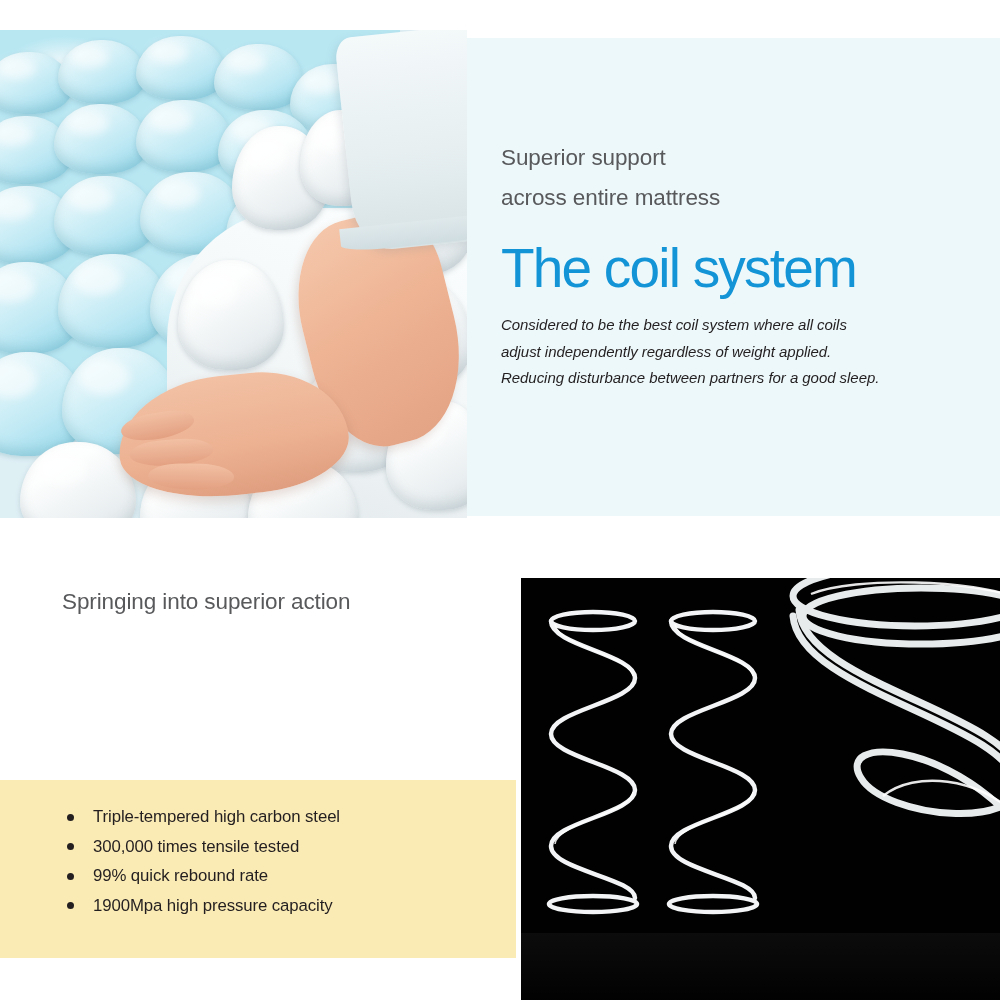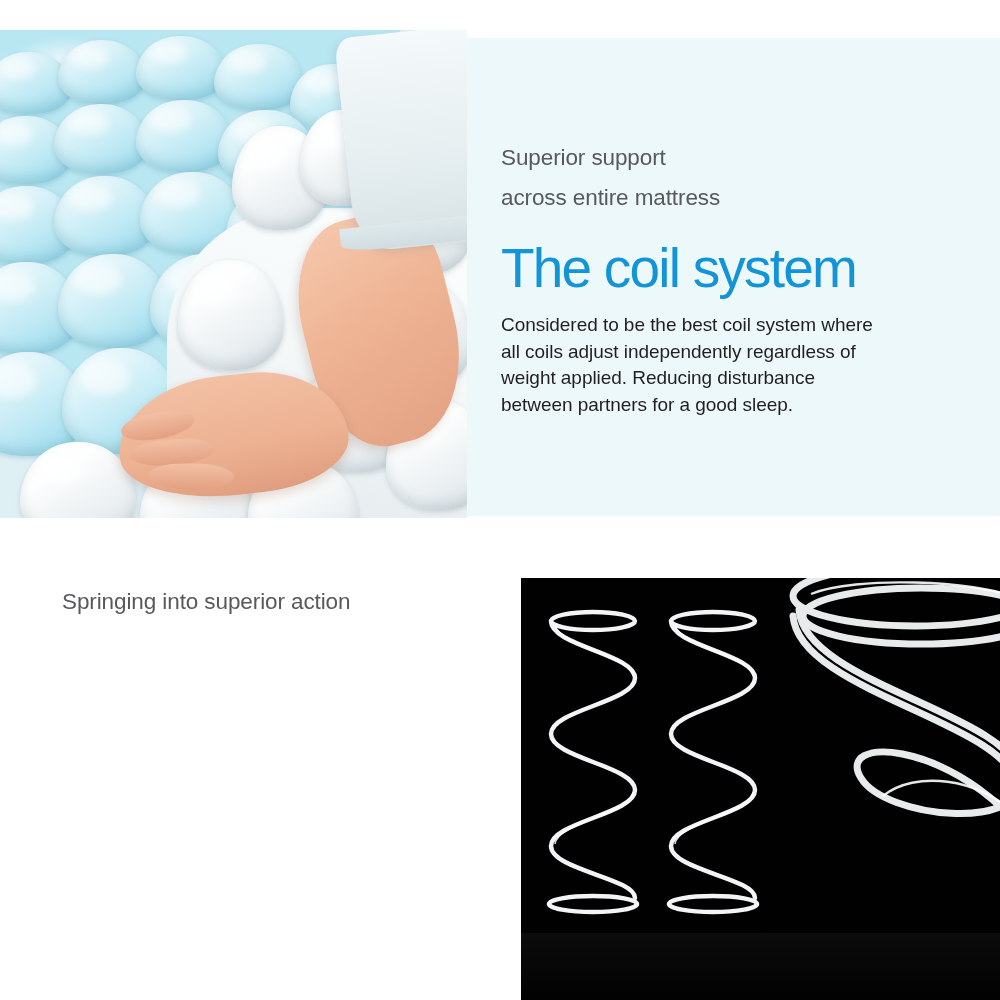--- a/index.html
+++ b/index.html
@@ -89,22 +89,22 @@
   #info-text { position:absolute; left:501px; top:138px; width:430px; }
   #subhead {
     color:#58595b; font-size:22.5px; line-height:40px; letter-spacing:-.1px;
     white-space:pre-line;
   }
   #headline {
     color:#1394d6; font-weight:normal; font-size:55px; line-height:60px;
     letter-spacing:-1.8px; margin-top:20px;
   }
   #paragraph {
-    color:#231f20; font-size:19px; line-height:26.5px; margin-top:14px;
-    letter-spacing:-.05px; max-width:388px;
+    color:#231f20; font-size:15px; line-height:26.5px; margin-top:14px;
+    letter-spacing:-.05px; max-width:388px;font-style:italic;
   }
 
   
   #bottom-section { position:absolute; left:0; top:545px; width:1000px; height:455px;padding-left:8px; }
 
   #spring-photo-dark {
     position:absolute; left:521px; top:33px; width:479px; height:425px;
     background:#010101; overflow:hidden;
   }
   .coil { position:absolute; }
@@ -201,20 +201,28 @@
     <p id="paragraph">Considered to be the best coil system where all coils adjust independently regardless of weight applied. Reducing disturbance between partners for a good sleep.</p>
   </div>
 </div>
 
 <div id="bottom-section">
 
   <div id="bottom-text">
     <div id="bottom-subhead">Springing into superior action</div>
   </div>
 
+  <div id="feature-panel">
+    <ul id="feature-list">
+      <li>Triple-tempered high carbon steel</li>
+      <li>300,000 times tensile tested</li>
+      <li>99% quick rebound rate</li>
+      <li>1900Mpa high pressure capacity</li>
+    </ul>
+  </div>
 
   <div id="spring-photo-dark">
 
     <div class="coil" style="left:22px; top:28px;">
       <svg width="100" height="320" viewBox="0 0 100 320">
         <g fill="none" stroke="#f2f4f5" stroke-width="4.5" stroke-linecap="round">
           <ellipse cx="50" cy="15" rx="42" ry="9"></ellipse>
           <path d="M8 15 C8 40 92 48 92 72 C92 96 8 104 8 128 C8 152 92 160 92 184 C92 208 8 216 8 240 C8 264 92 272 92 292"></path>
           <ellipse cx="50" cy="298" rx="44" ry="8"></ellipse>
         </g>

